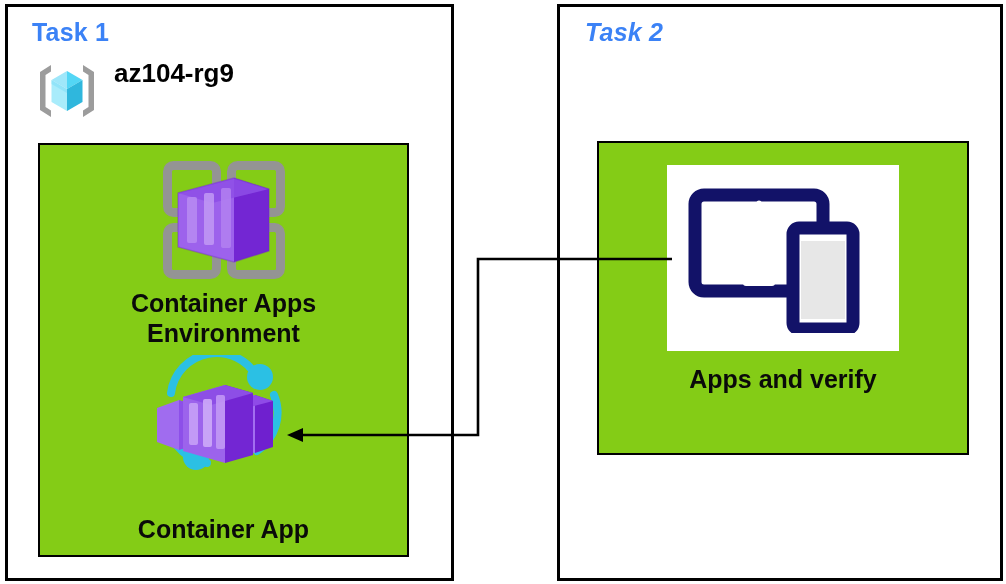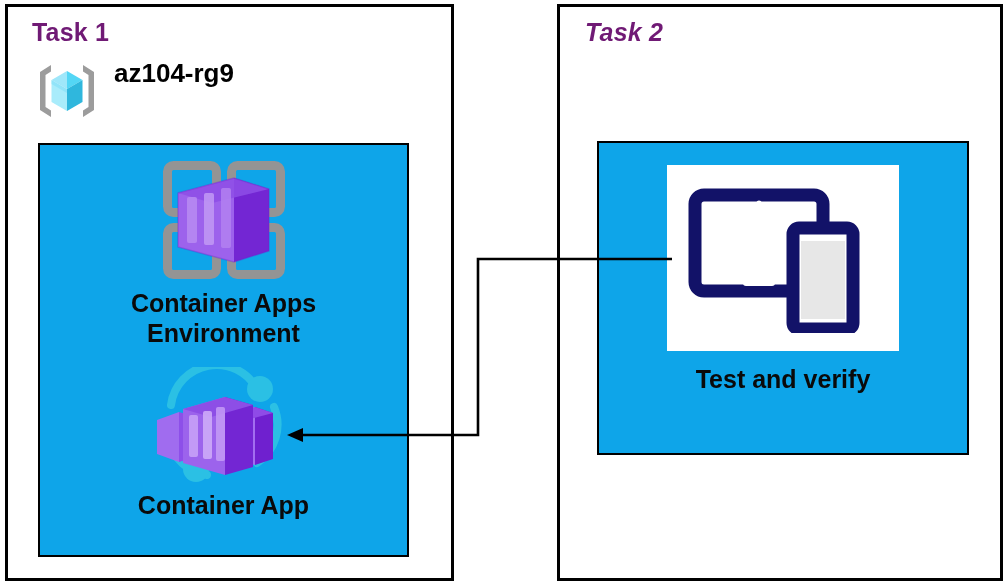--- a/index.html
+++ b/index.html
@@ -28,21 +28,21 @@
     border: 3px solid #000000;
     background: #ffffff;
   }
   #task1-box { left: 5px;   top: 4px; width: 449px; height: 577px; }
   #task2-box { left: 557px; top: 4px; width: 446px; height: 577px; }
 
   .task-title {
     position: absolute;
     font-size: 25px;
     font-weight: bold;
-    color: #701a75;
+    color: #3b82f6;
     letter-spacing: 0.2px;
     white-space: nowrap;
   }
   #task1-title { left: 32px;  top: 18px; }
   #task2-title { left: 585px; top: 18px; font-style: italic; }
 
   
   #rg-row {
     position: absolute;
     left: 34px;
@@ -56,21 +56,21 @@
     font-weight: bold;
     color: #000000;
     white-space: nowrap;
   }
 
   
   .panel {
     position: absolute;
     box-sizing: border-box;
     border: 2px solid #000000;
-    background: #0ea5e9;
+    background: #84cc16;
     padding-left: 36px;
   }
   #task1-panel { left: 38px;  top: 143px; width: 371px; height: 414px; }
   #task2-panel { left: 597px; top: 141px; width: 372px; height: 314px; }
 
   
   .item {
     position: absolute;
     display: flex;
     flex-direction: column;
@@ -82,21 +82,21 @@
     font-size: 25px;
     font-weight: bold;
     color: #0a0a0a;
     text-align: center;
     line-height: 1.18;
     white-space: pre-line;
     margin-top: 6px;
   }
 
   #cae-item  { top: 12px; }
-  #capp-item { top: 222px; }
+  #capp-item { top: 210px; gap: 36px; }
   #tv-item   { top: 22px; }
 
   #tv-icon-bg {
     background: #ffffff;
     width: 232px;
     height: 186px;
     display: flex;
     align-items: center;
     justify-content: center;
   }
@@ -227,21 +227,21 @@
             <rect x="7" y="12" width="128" height="96" rx="9" fill="none" stroke="#121268" stroke-width="13"></rect>
             <circle cx="71" cy="20" r="2.6" fill="#ffffff"></circle>
             <rect x="55" y="97" width="32" height="6" rx="3" fill="#ffffff"></rect>
 
             <rect x="105" y="45" width="60" height="101" rx="6" fill="#ffffff" stroke="#121268" stroke-width="13"></rect>
             <rect x="113" y="58" width="44" height="78" fill="#e7e7e7"></rect>
             <rect x="123" y="52" width="14" height="4.5" rx="2.2" fill="#ffffff"></rect>
           </svg>
         </span>
       </div>
-      <div class="item-label">Test and verify</div>
+      <div class="item-label">Apps and verify</div>
     </div>
   </div>
 
   <svg id="connector" viewBox="0 0 1006 584">
     <polyline points="672,259 478,259 478,435 296,435" fill="none" stroke="#000000" stroke-width="2.6" stroke-linejoin="miter" stroke-linecap="butt"></polyline>
     <polygon points="287,435 303,428 303,442" fill="#000000"></polygon>
   </svg>
 
 </div>
 

